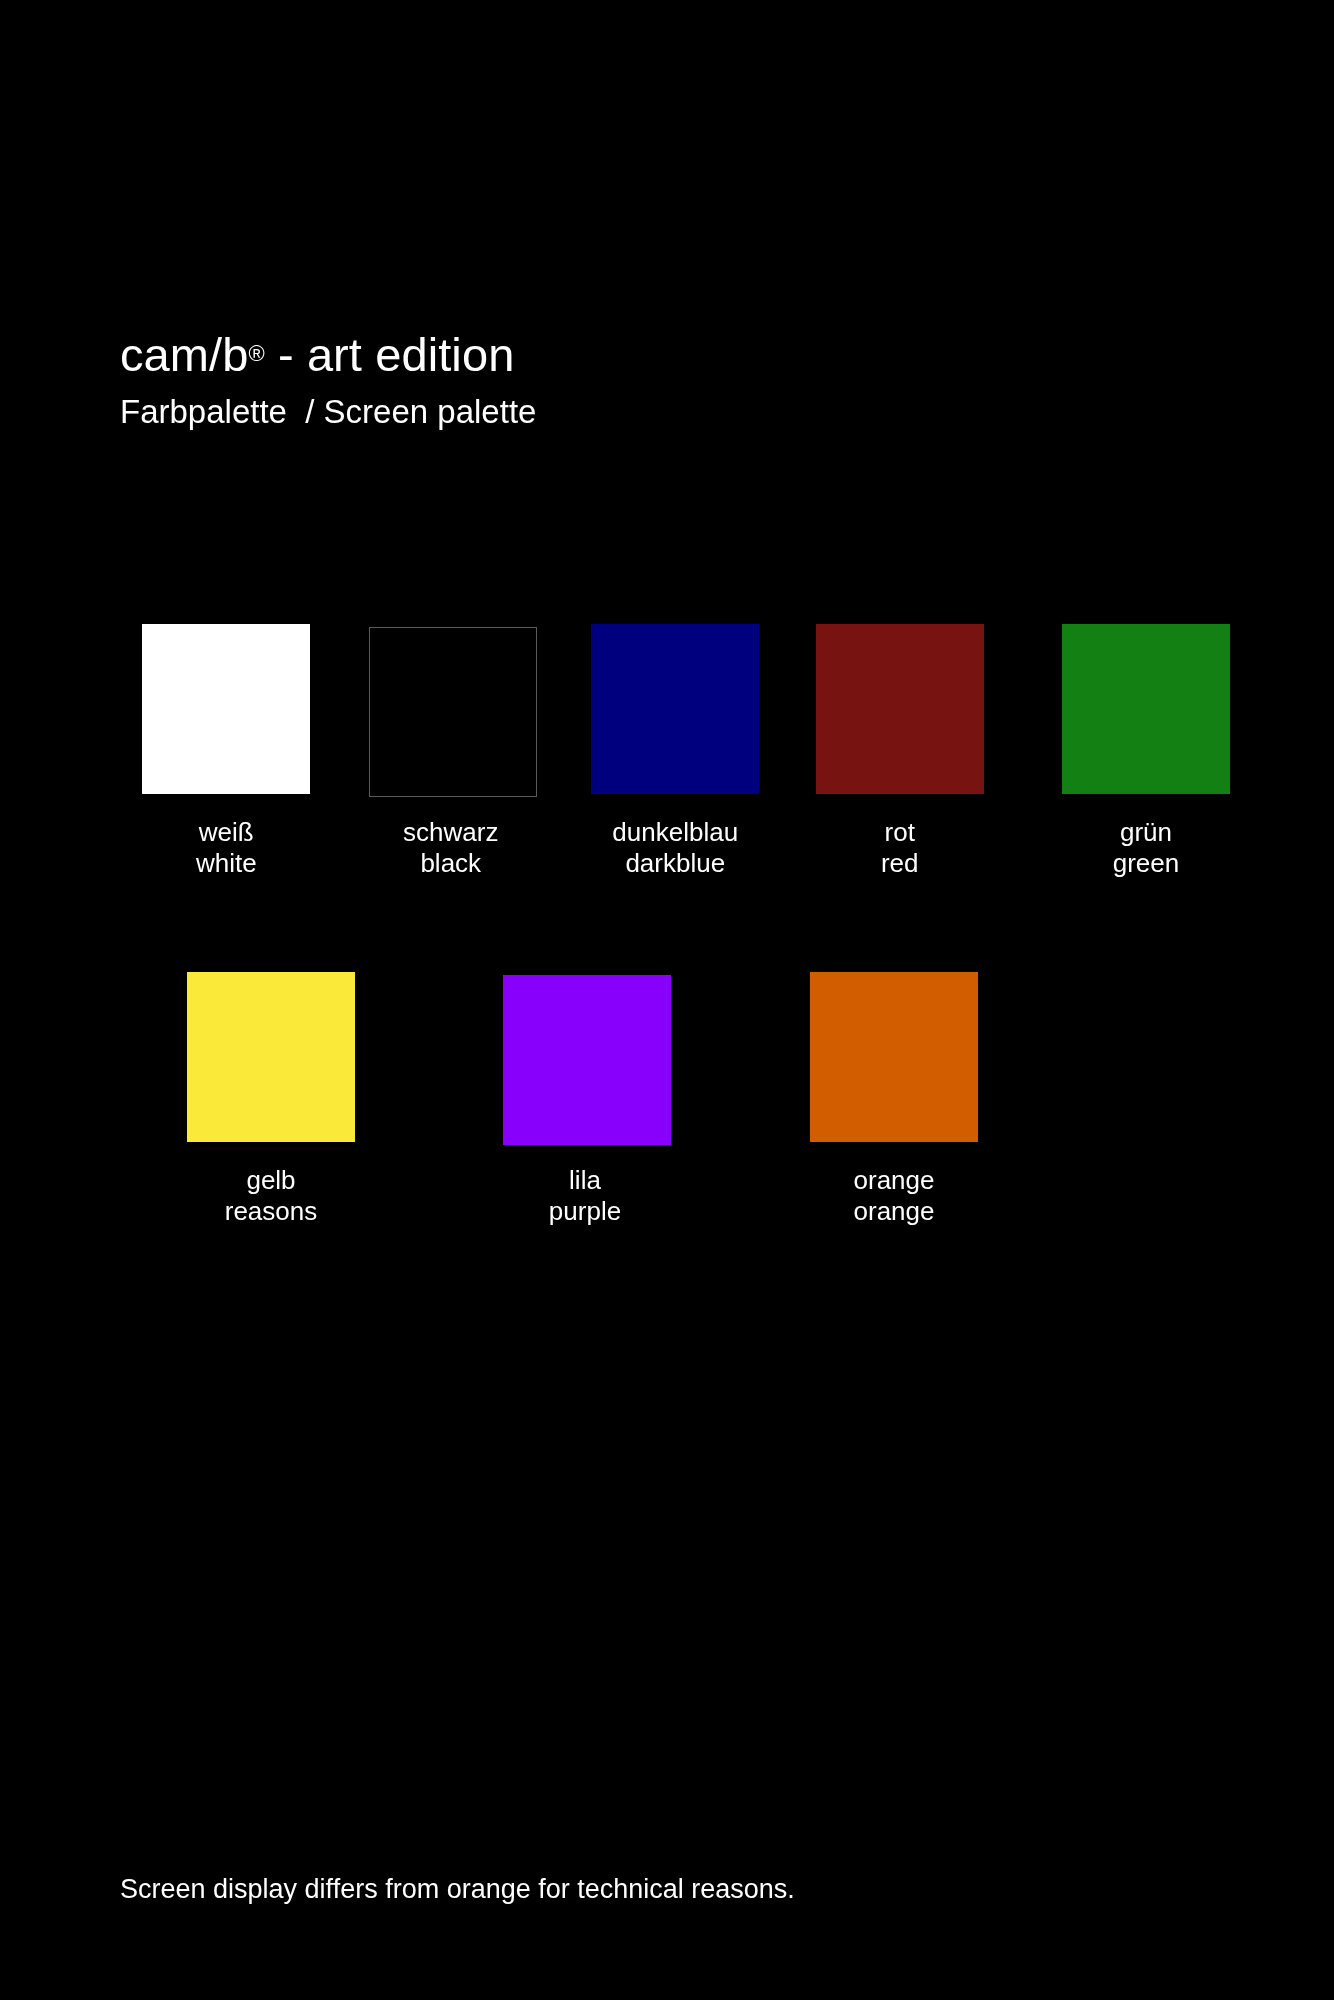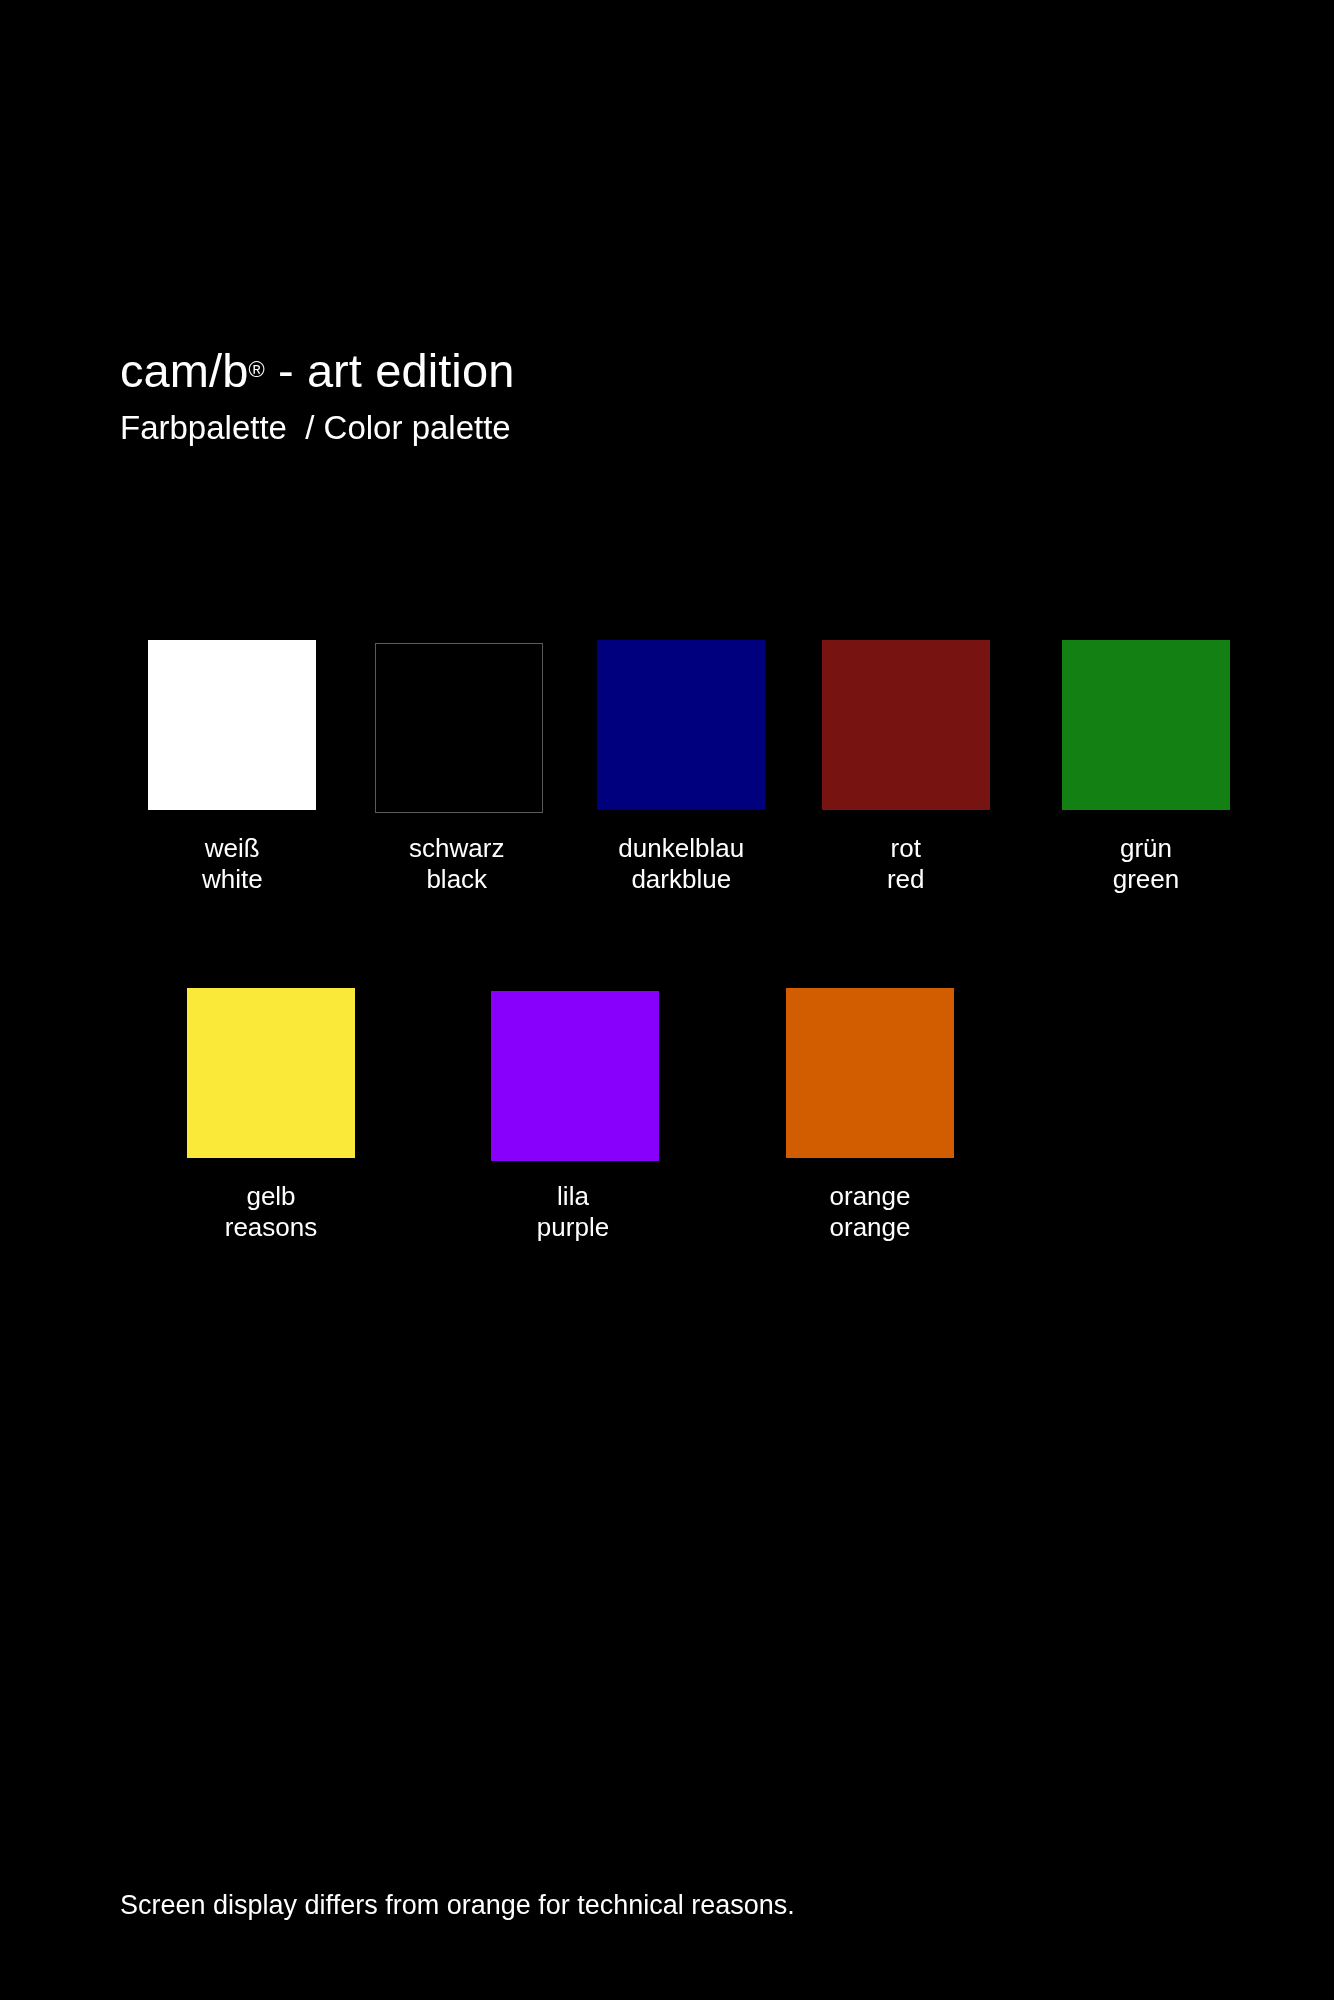--- a/index.html
+++ b/index.html
@@ -14,21 +14,21 @@
     position: relative;
     overflow: hidden;
     font-family: "Liberation Sans", "DejaVu Sans", sans-serif;
     color: #ffffff;
     -webkit-font-smoothing: antialiased;
   }
 
   .page {
     position: absolute;
     left: 0;
-    top: 16px;
+    top: 0;
     width: 1334px;
     height: 1544px;
     background: #000000;
   }
 
   
   .header {
     position: absolute;
     left: 120px;
     top: 330px;
@@ -65,21 +65,21 @@
   .palette {
     position: absolute;
     left: 120px;
     top: 624px;
     width: 1110px;
   }
   .palette-row {
     display: flex;
     flex-direction: row;
     align-items: flex-end;
-    gap: 0;
+    gap: 12px;
   }
   .palette-row + .palette-row {
     margin-top: 94px;
   }
   .swatch-cell {
     width: 302px;
     display: flex;
     flex-direction: column;
     align-items: center;
   }
@@ -129,21 +129,21 @@
     white-space: nowrap;
   }
 </style>
 </head>
 <body style="background: rgb(0, 0, 0);">
 
 <div class="page">
 
   <div class="header">
     <h1 class="title"><span>cam/b</span><sup class="brand-reg">®</sup><span class="title-sep"> - art edition</span></h1>
-    <h2 class="subtitle">Farbpalette  / Color palette</h2>
+    <h2 class="subtitle">Farbpalette  / Screen palette</h2>
   </div>
 
   <div class="palette">
 
     <div class="palette-row">
 
       <div class="swatch-cell">
         <div class="swatch" style="background:#ffffff"></div>
         <div class="swatch-labels">
           <span class="swatch-label-de">weiß</span>

